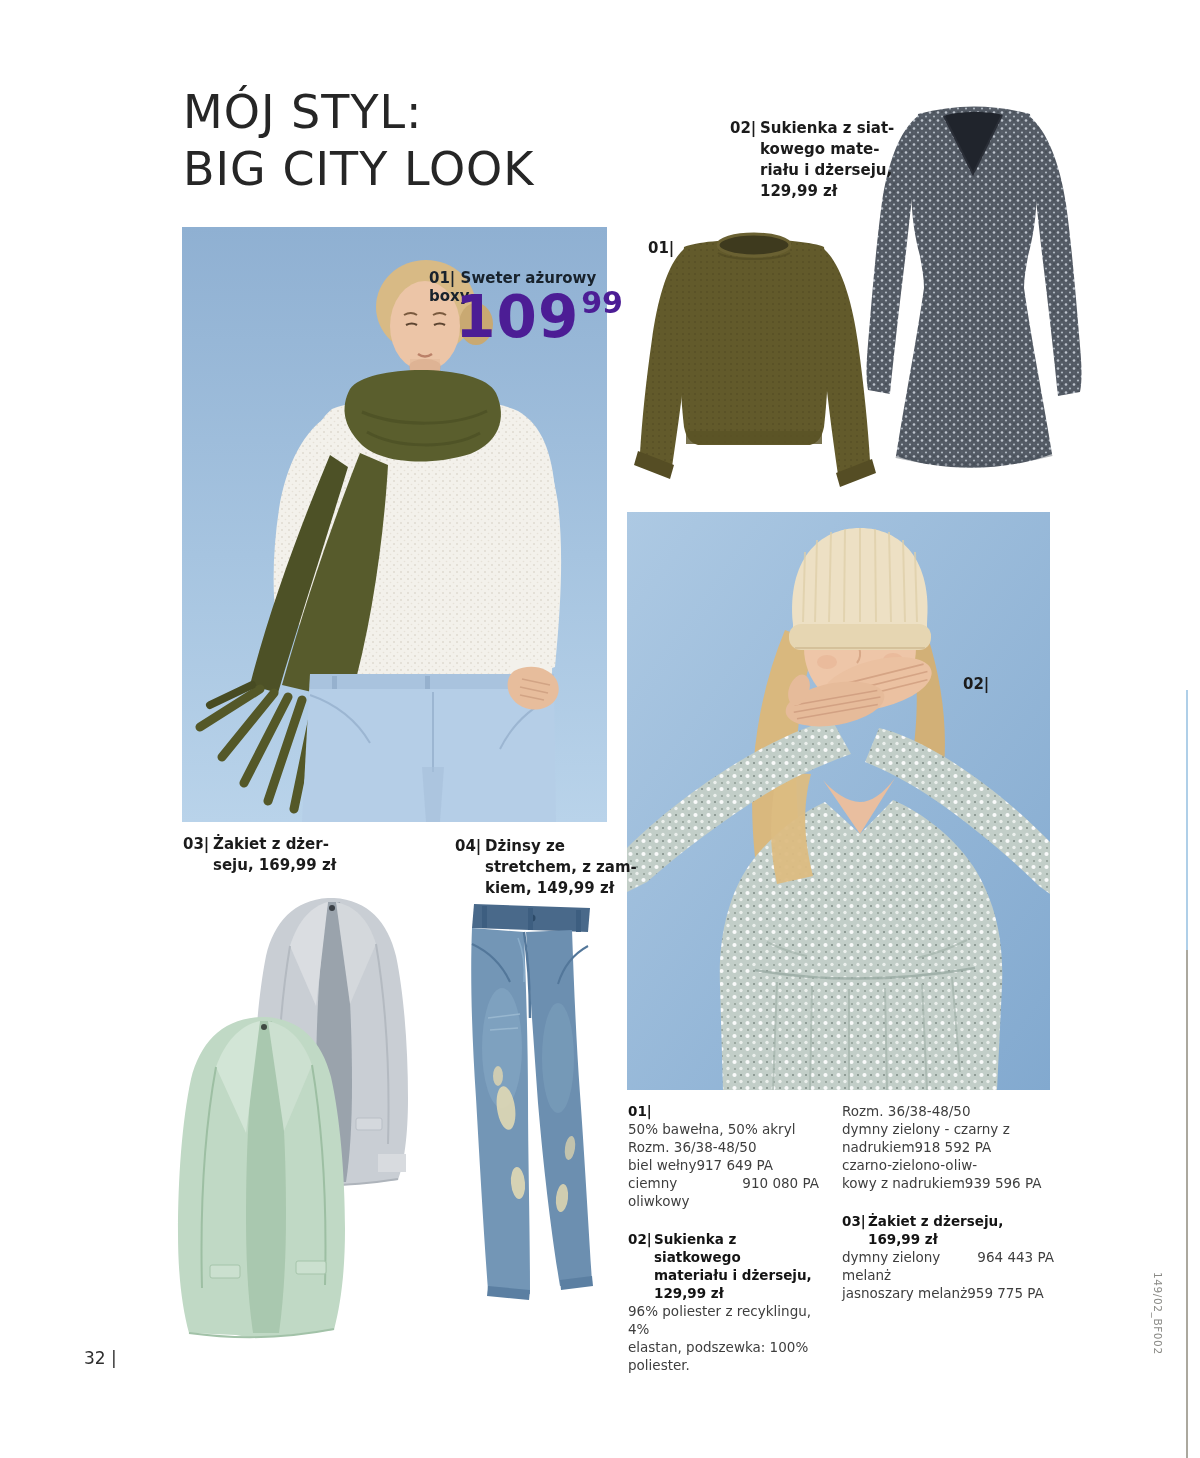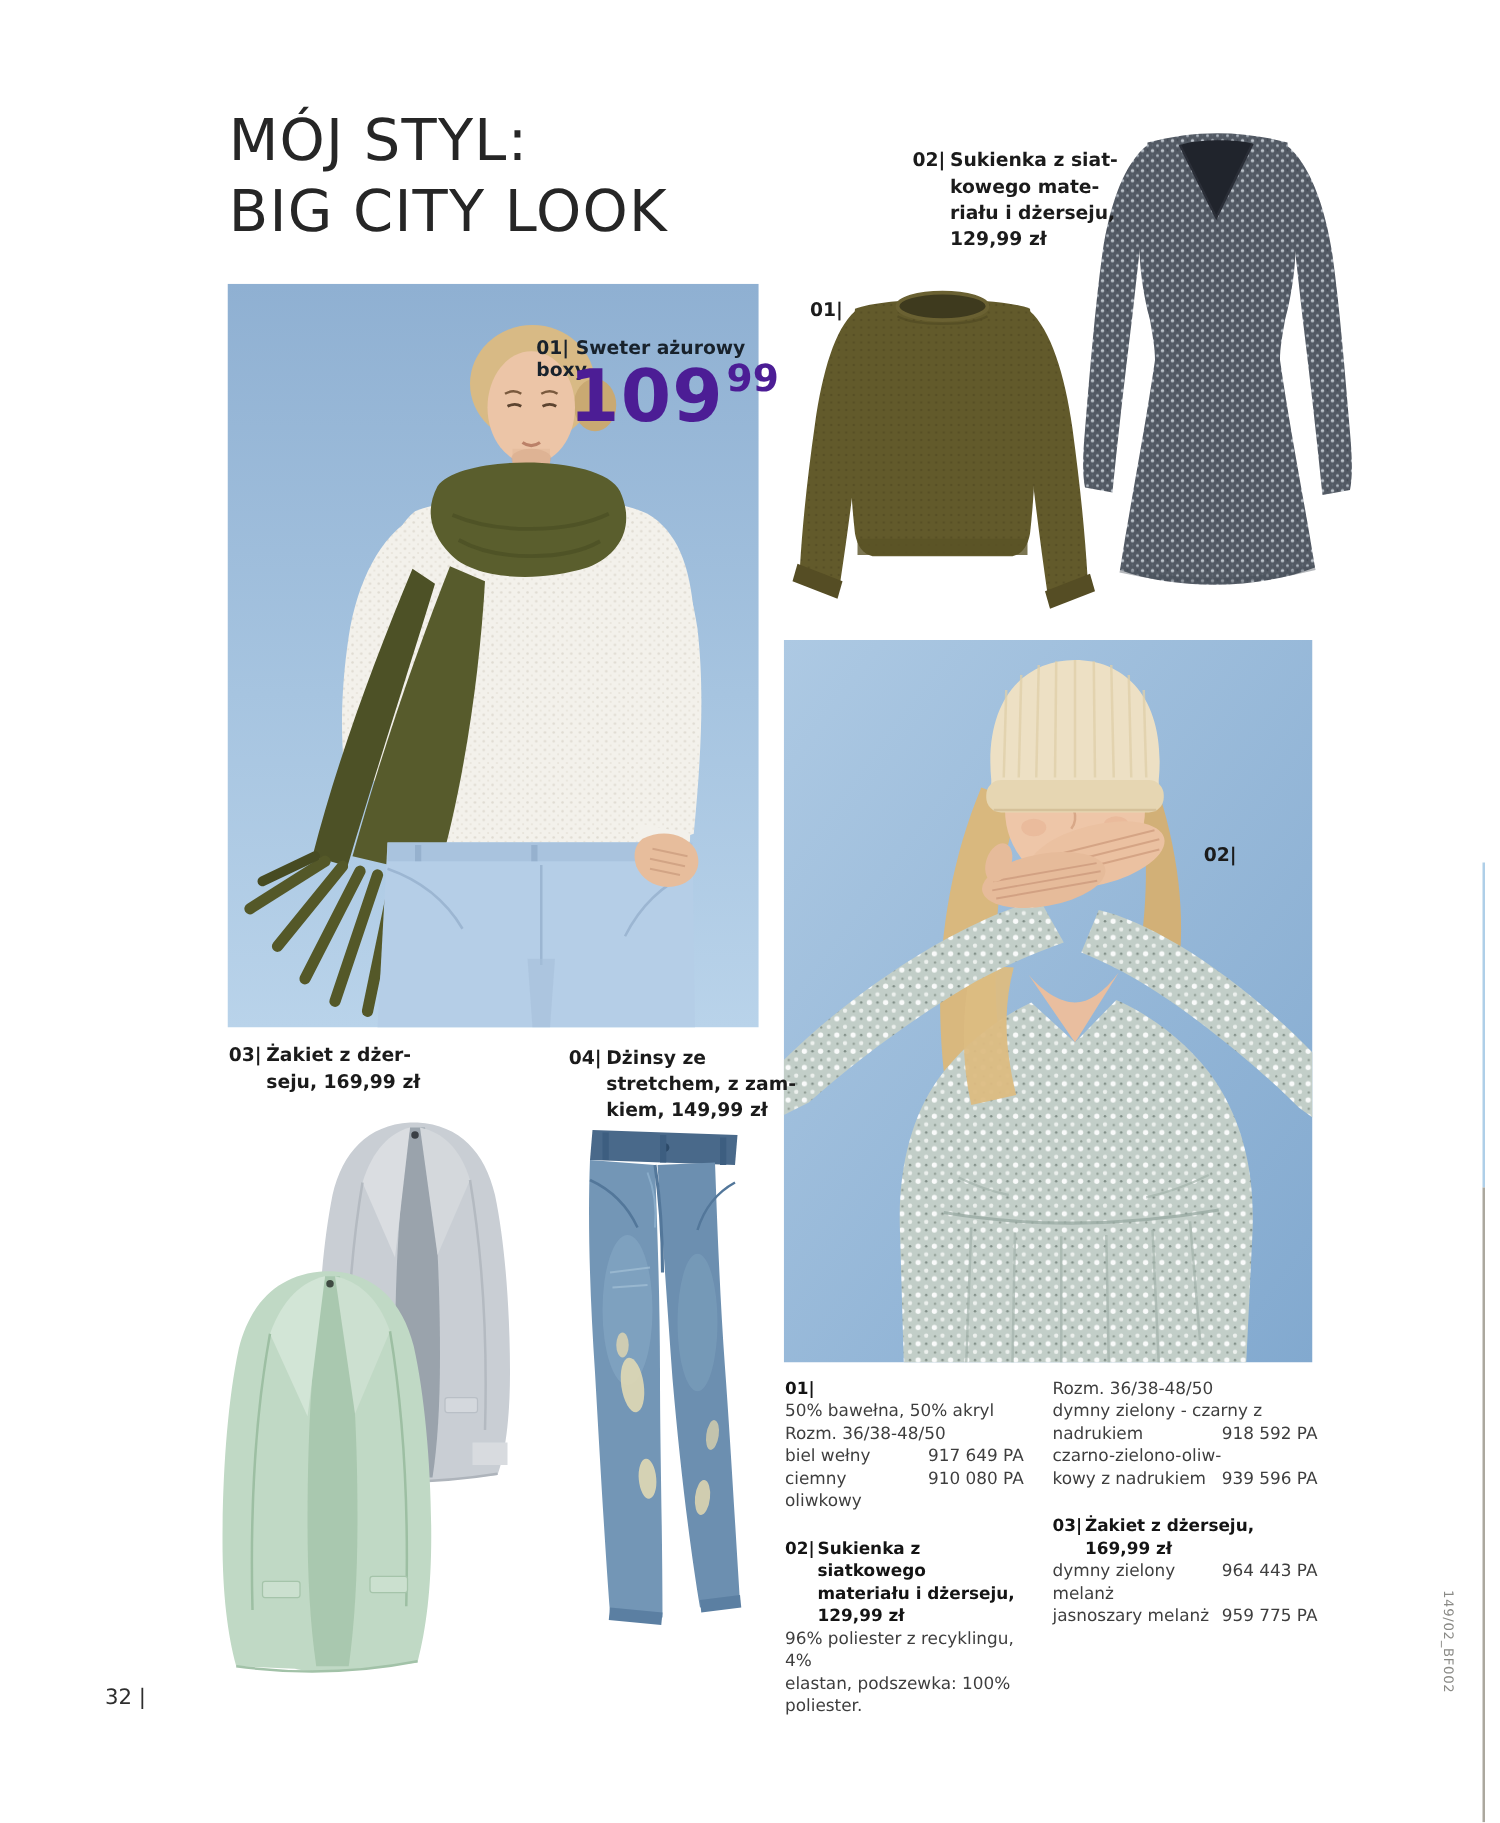--- a/index.html
+++ b/index.html
@@ -25,21 +25,21 @@
   #c04{left:455px;top:836px;width:190px;}
   
   .details{position:absolute;font-size:13.5px;line-height:18px;color:#3e3e3e;}
   #col1{left:628px;top:1102px;width:191px;}
   #col2{left:842px;top:1102px;width:212px;}
   .bhead{display:flex;font-weight:700;color:#141414;}
   .bhead .num{flex:none;width:26px;}
   .bhead .t{white-space:pre-line;}
   .bhead.oneline{white-space:nowrap;}
   .bbody{white-space:pre-line;}
-  .vrow{display:flex;justify-content:space-between;}
+  .vrow{display:flex;}
   .vrow .code{white-space:nowrap;}
   .mt{margin-top:20px;}
   
   .pageno{position:absolute;left:84px;top:1348px;font-size:17px;color:#2e2e2e;text-align:right;}
   .edition{position:absolute;left:1152px;top:1272px;writing-mode:vertical-rl;
            font-size:10.5px;color:#8a8a86;letter-spacing:.6px;}
   .edge-blue{position:absolute;left:1186px;top:690px;width:2px;height:260px;background:#afcfe8;}
   .edge-gray{position:absolute;left:1186px;top:950px;width:2px;height:508px;background:#aba89e;}
 </style>
 </head>

